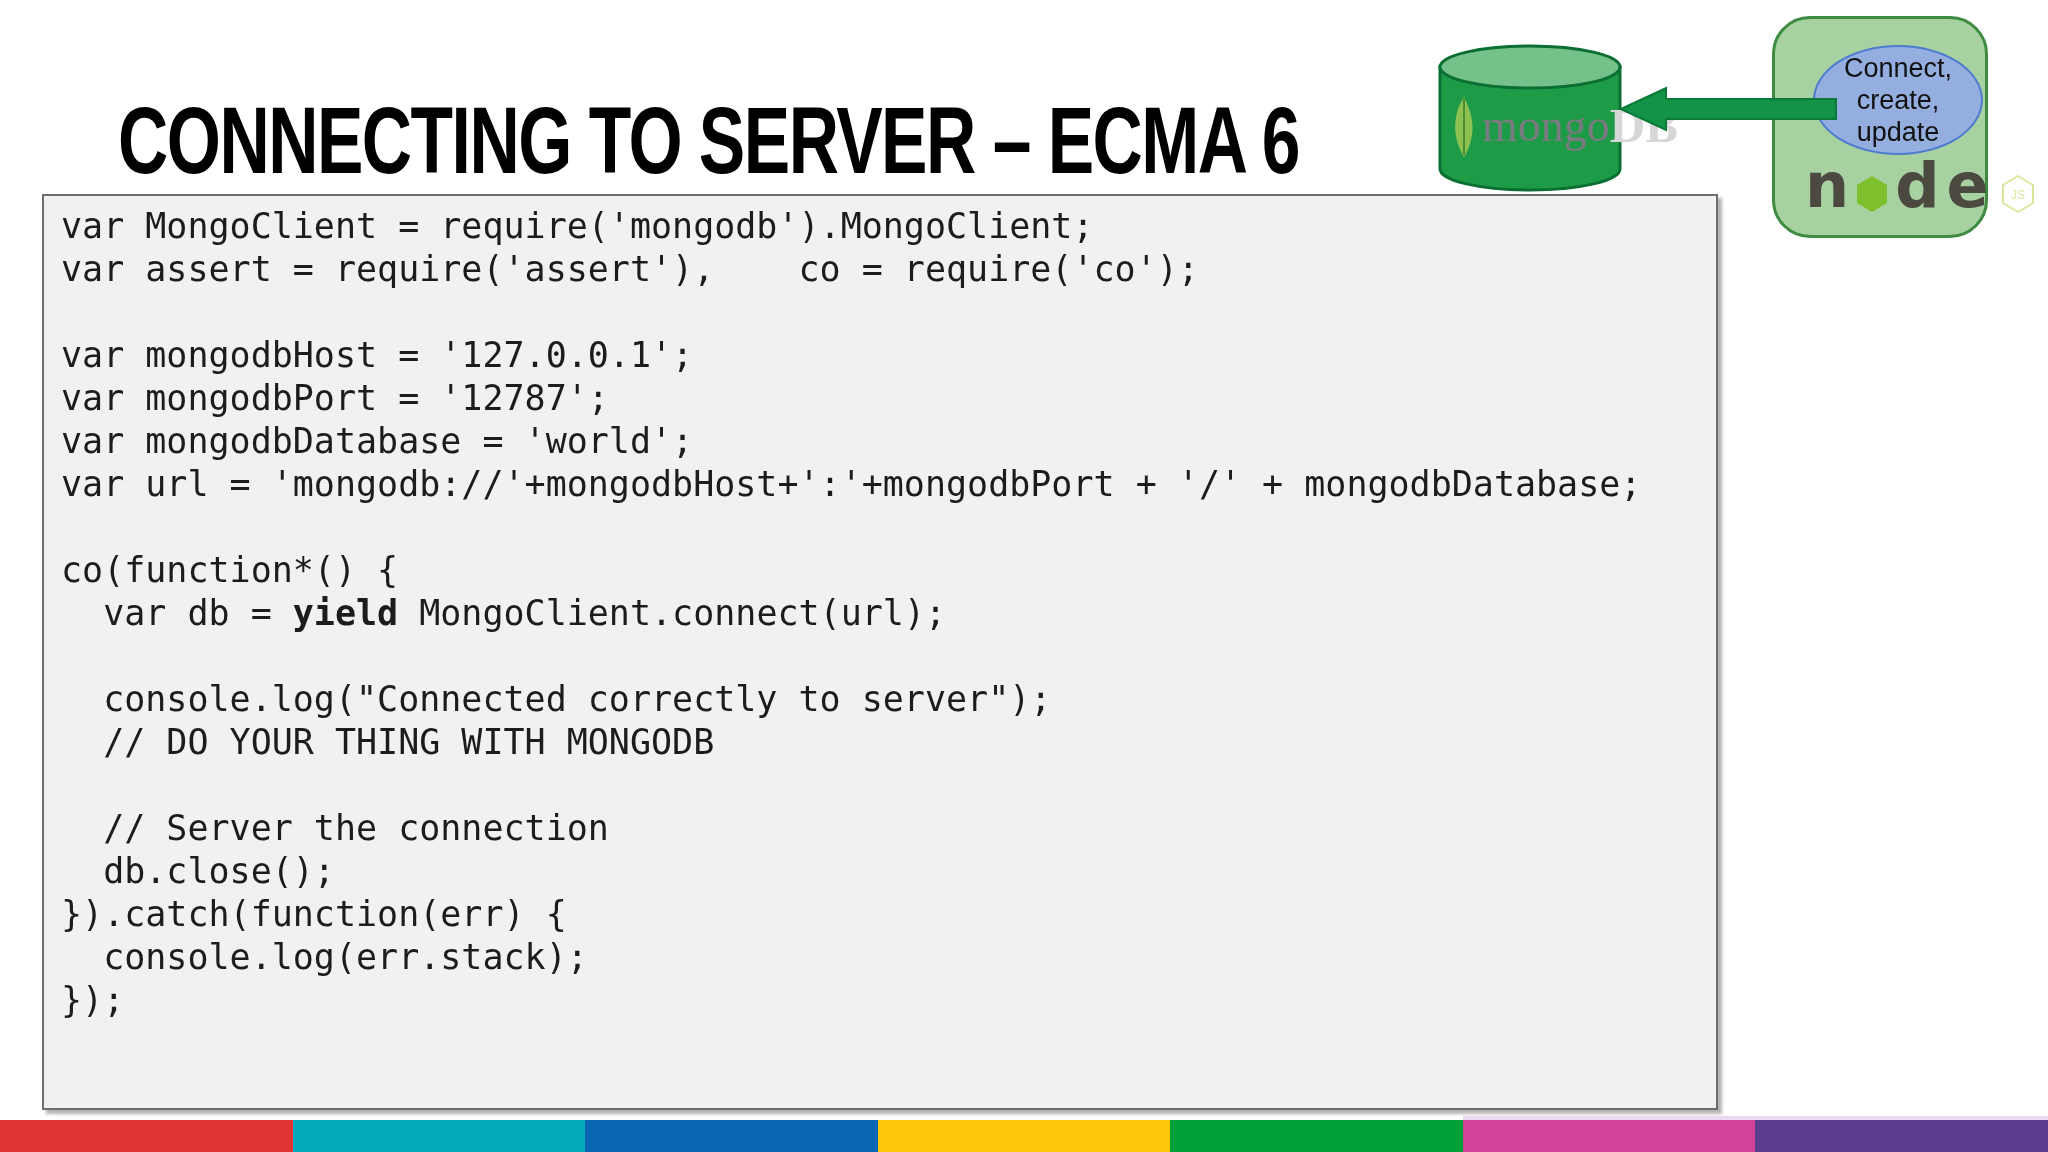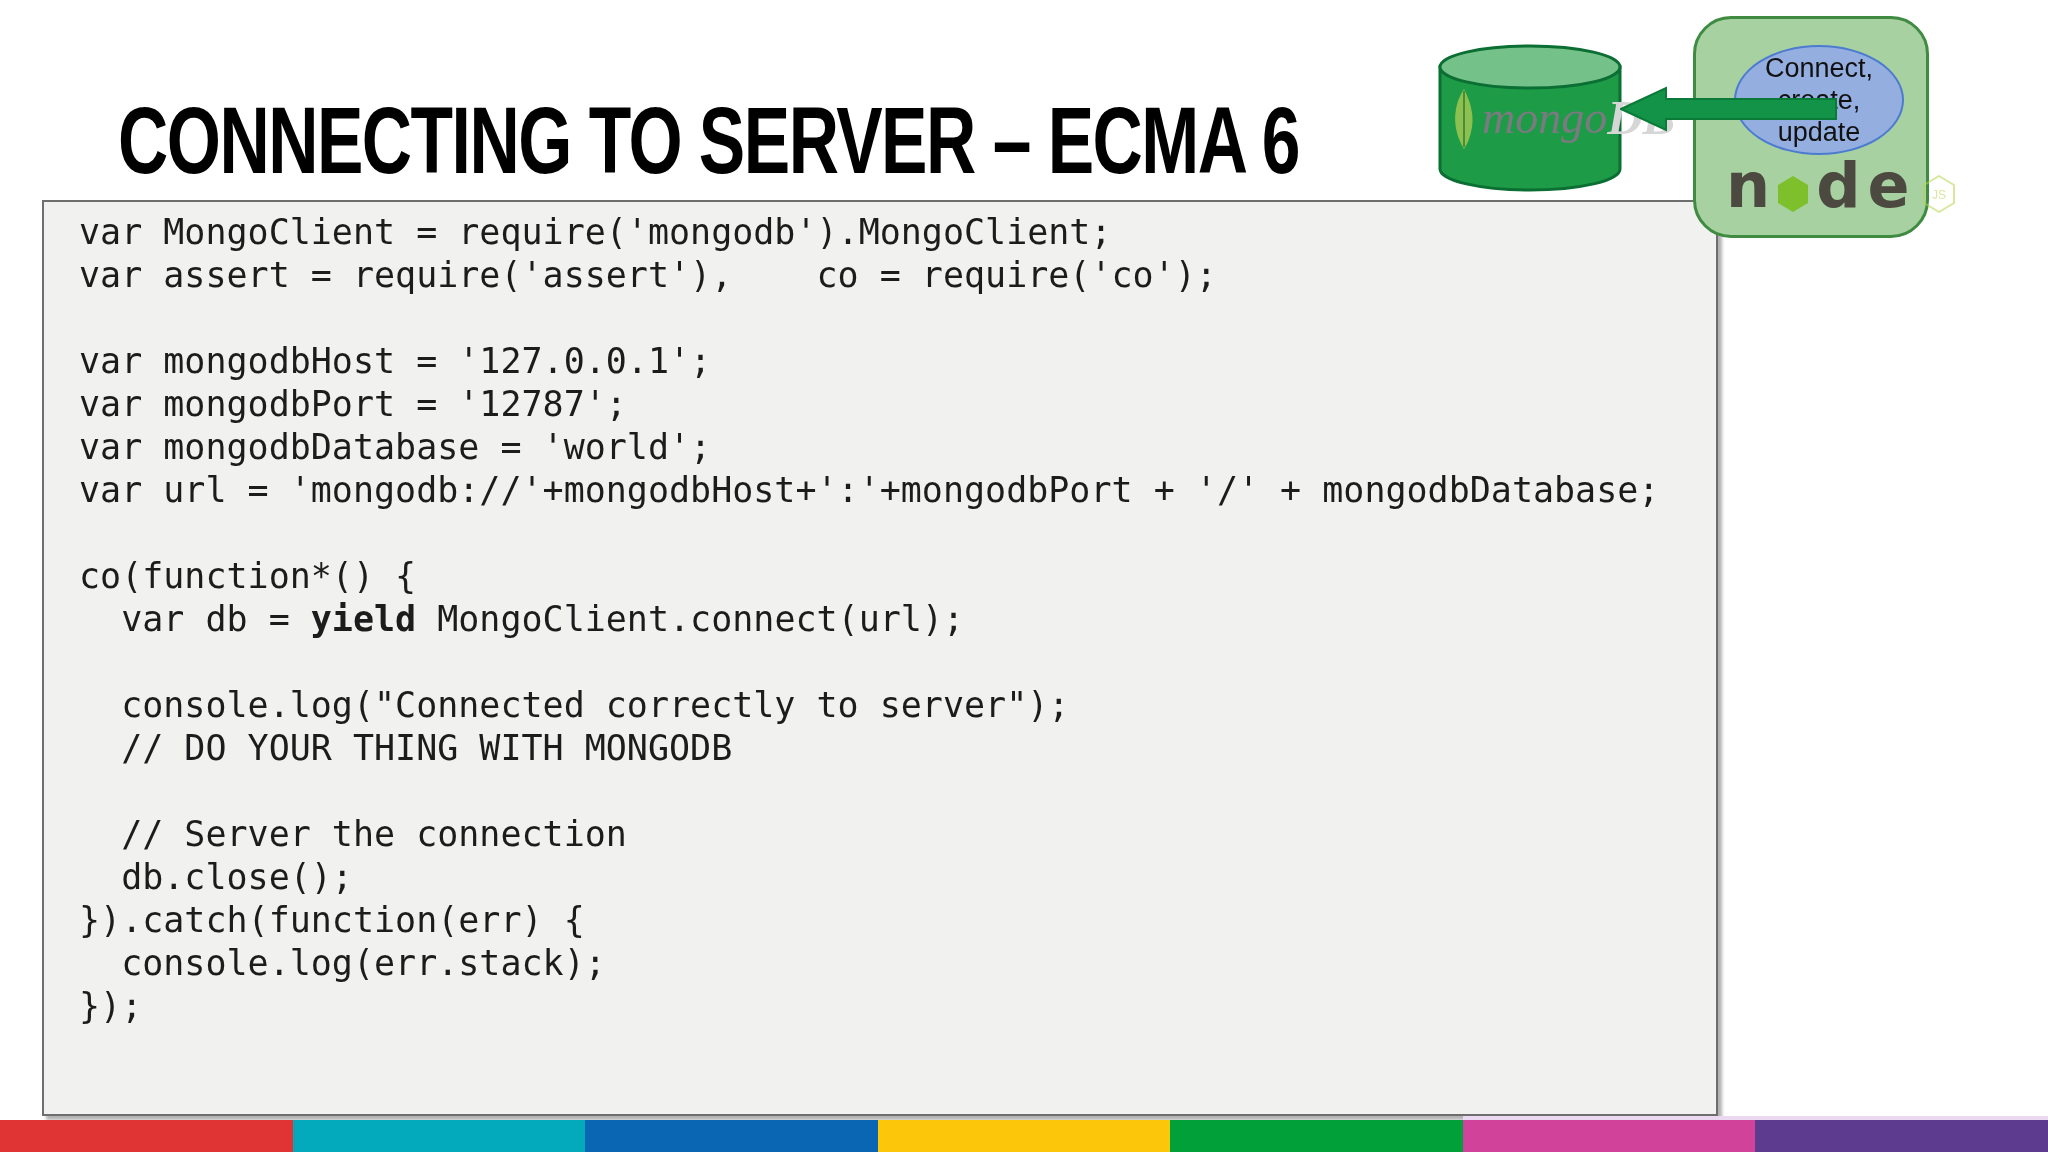--- a/index.html
+++ b/index.html
@@ -21,49 +21,48 @@
     line-height:1;
     letter-spacing:-2px;
     color:#000000;
     white-space:nowrap;
     transform:scaleX(0.74);
     transform-origin:left top;
   }
   
   .codebox{
     position:absolute;
-    left:42px;top:200px;
+    left:42px;top:194px;
     width:1676px;height:916px;
     box-sizing:border-box;
     background:#f1f1f0;
     border:2px solid #6e6e6e;
     box-shadow:4px 4px 3px rgba(0,0,0,0.30);
-    padding:9px 0 0 35px;
+    padding:9px 0 0 17px;
     overflow:hidden;
   }
   .code-line{
     font-family:"DejaVu Sans Mono","Liberation Mono",monospace;
     font-size:35px;
     line-height:43px;
     color:#1c1c1c;
     white-space:pre;
   }
   .code-line b{font-weight:bold;}
   
   .cylinder{
     position:absolute;
     left:1438px;top:43px;
     width:184px;height:150px;
   }
   .mongo-logo{
     position:absolute;
-    left:12px;top:44px;
+    left:12px;top:52px;
     display:flex;
     align-items:center;
-    font-style:italic;
   }
   .mongo-leaf{margin-right:4px;align-self:flex-start;}
   .mongo-word{
     font-family:"Liberation Serif",serif;
     font-size:46px;
     color:#7b7a80;
     line-height:62px;
   }
   .mongo-db{
     font-family:"Liberation Serif",serif;
@@ -74,22 +73,22 @@
   }
   
   .arrow{
     position:absolute;
     left:1620px;top:86px;
     z-index:5;
   }
   
   .nodebox{
     position:absolute;
-    left:1693px;top:16px;
-    width:236px;height:222px;
+    left:1772px;top:16px;
+    width:216px;height:222px;
     box-sizing:border-box;
     background:#a7d1a1;
     border:3px solid #3e8b41;
     border-radius:38px;
   }
   .op-ellipse{
     position:absolute;
     left:38px;top:26px;
     width:170px;height:110px;
     box-sizing:border-box;

